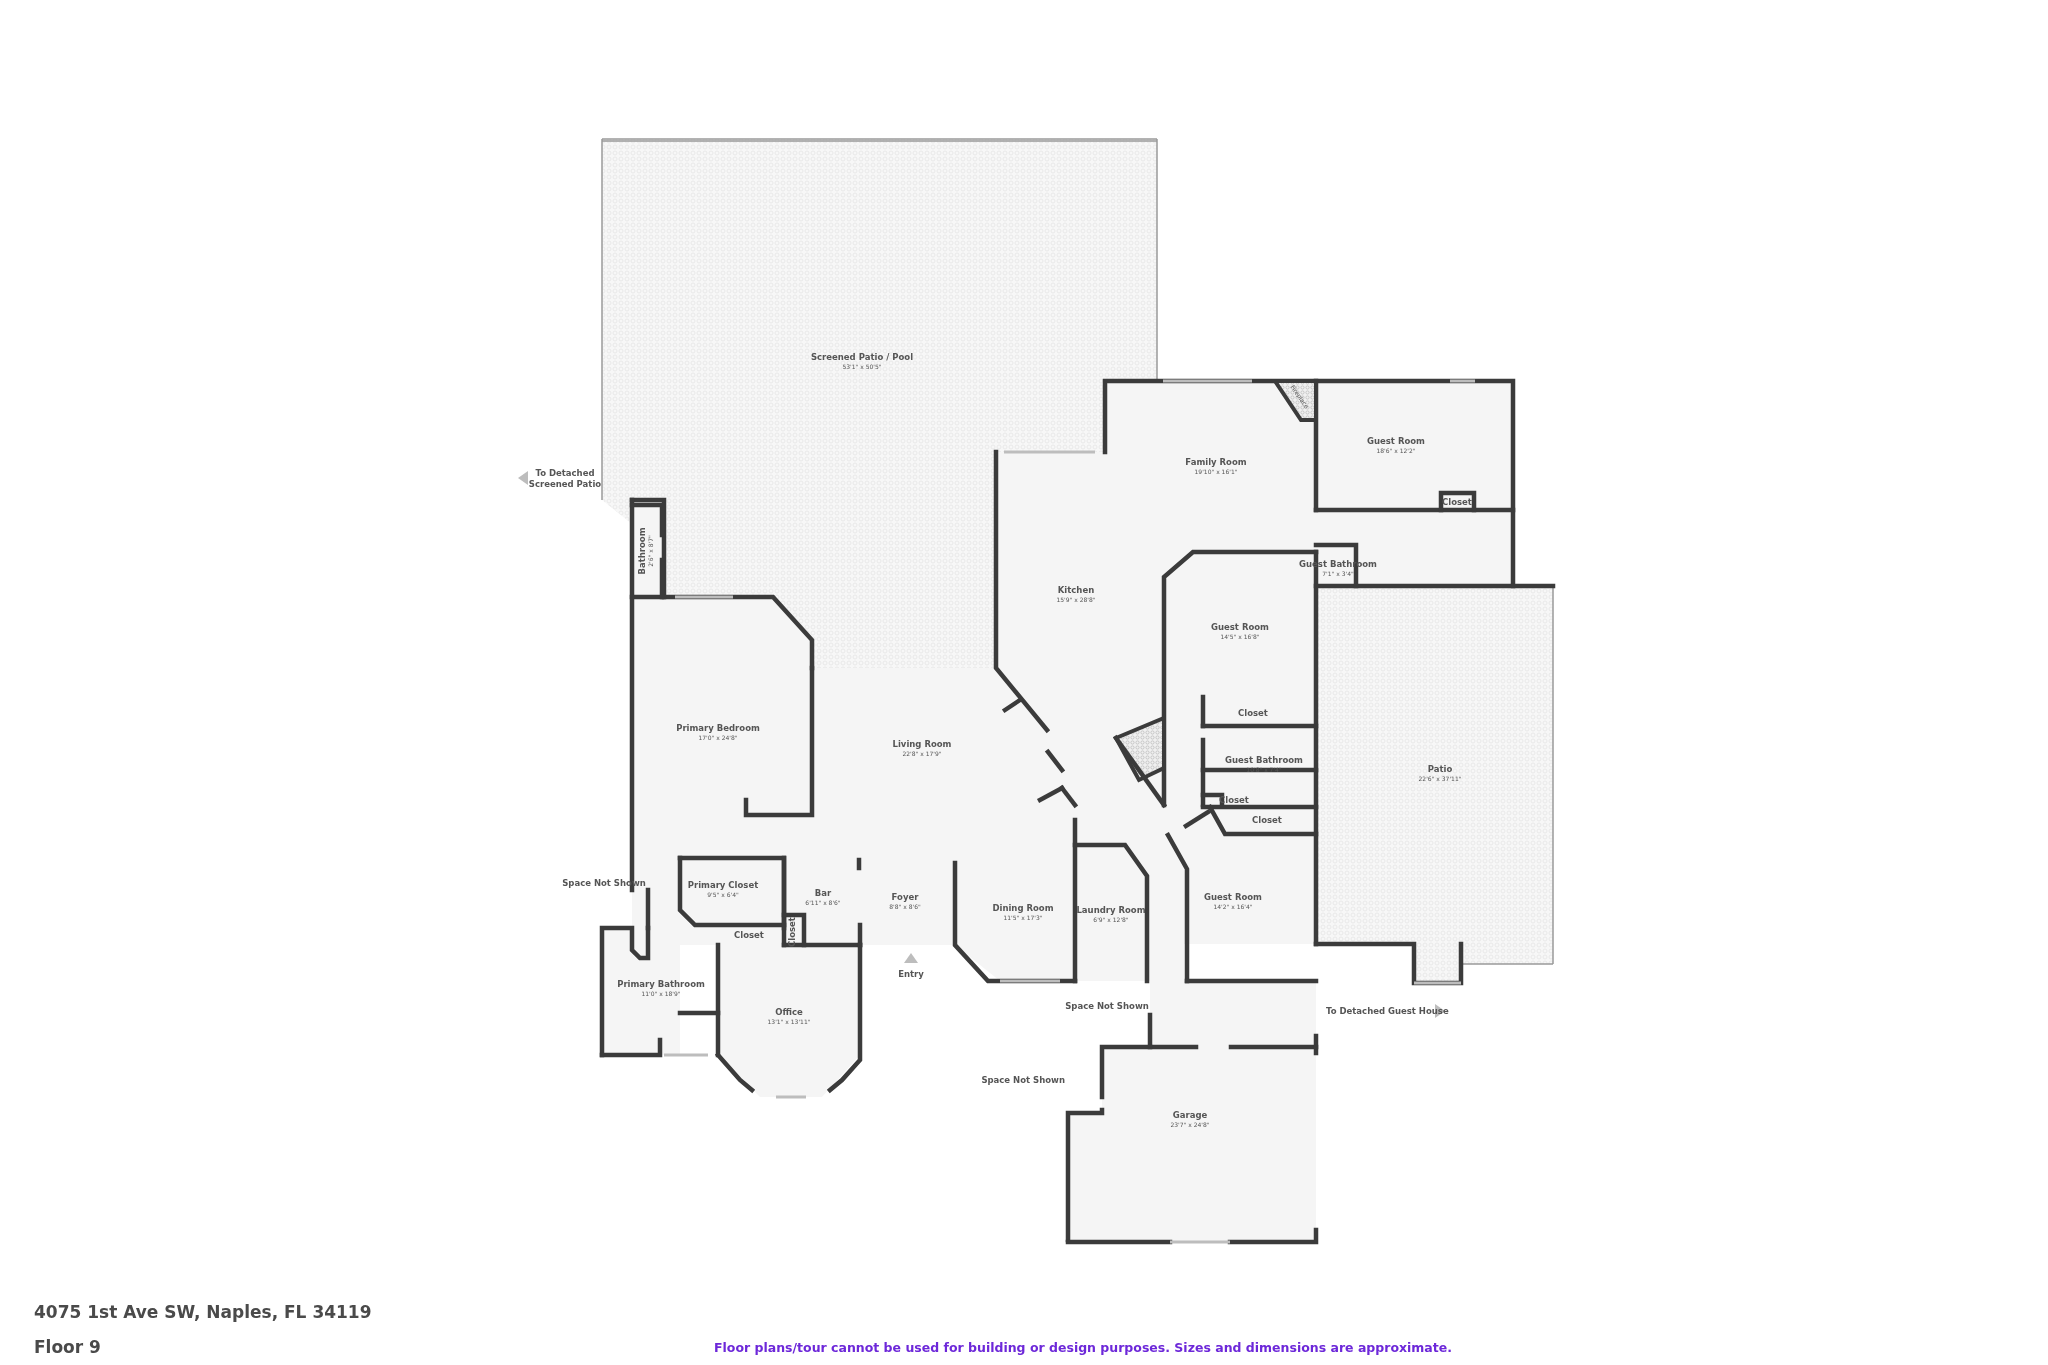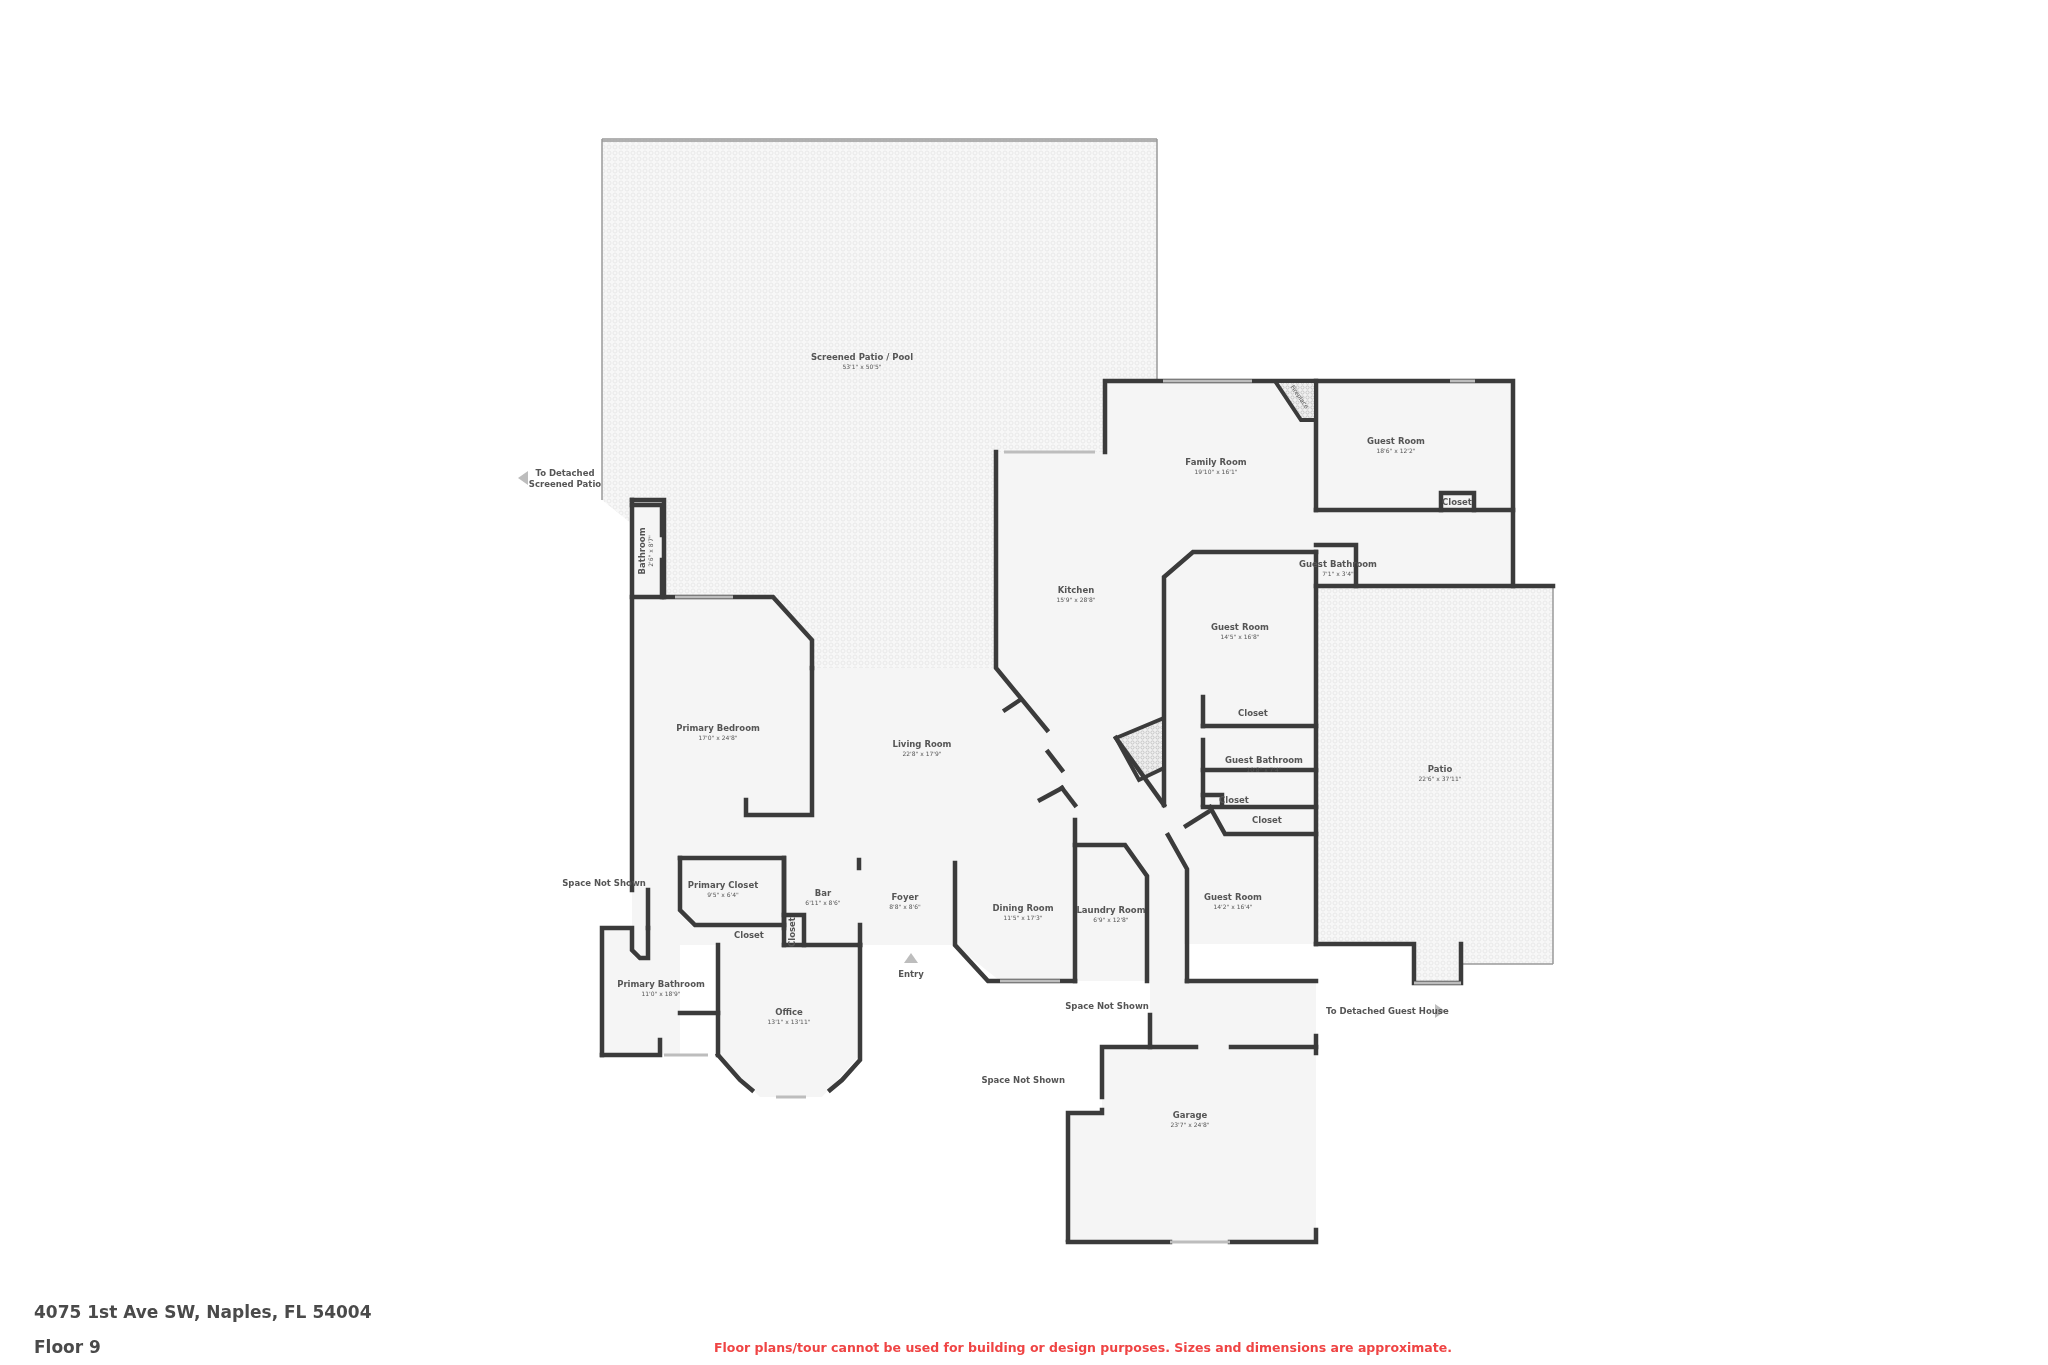--- a/index.html
+++ b/index.html
@@ -8,21 +8,21 @@
   .room-name { font-family: "DejaVu Sans", sans-serif; font-size: 8.5px; font-weight: bold; fill: #555; text-anchor: middle; }
   .room-dim { font-family: "DejaVu Sans", sans-serif; font-size: 6px; fill: #555; text-anchor: middle; }
   .note { font-family: "DejaVu Sans", sans-serif; font-size: 8.5px; font-weight: bold; fill: #555; }
   .wall { stroke: #3b3b3b; stroke-width: 4.5; fill: none; stroke-linecap: square; }
   .thin { stroke: #9a9a9a; stroke-width: 1.5; fill: none; }
   .win { stroke: #bdbdbd; stroke-width: 3; fill: none; }
   .floor { fill: #f5f5f5; }
   .outdoor { fill: url(#dots); }
   .footer-address { position: absolute; left: 34px; top: 1302px; font-size: 17px; font-weight: bold; color: #4a4a4a; }
   .footer-floor { position: absolute; left: 34px; top: 1337px; font-size: 17px; font-weight: bold; color: #4a4a4a; }
-  .footer-disclaimer { position: absolute; left: 714px; top: 1340px; font-size: 12.5px; font-weight: bold; color: #ef4444; }
+  .footer-disclaimer { position: absolute; left: 714px; top: 1340px; font-size: 12.5px; font-weight: bold; color: #6d28d9; }
 </style>
 </head>
 <body>
 
 <svg id="plan" viewBox="0 0 2048 1365" xmlns="http://www.w3.org/2000/svg">
   <defs>
     <pattern id="dots" width="6" height="6" patternUnits="userSpaceOnUse">
       <rect width="6" height="6" fill="#f7f7f7"></rect>
       <circle cx="3" cy="3" r="2" fill="none" stroke="#e4e4e4" stroke-width="0.8"></circle>
     </pattern>
@@ -257,15 +257,15 @@
     <text class="note" x="565" y="476" text-anchor="middle">To Detached</text>
     <text class="note" x="565" y="487" text-anchor="middle">Screened Patio</text>
   </g>
   <text class="note" x="604" y="886" text-anchor="middle">Space Not Shown</text>
   <text class="note" x="911" y="977" text-anchor="middle">Entry</text>
   <text class="note" x="1107" y="1009" text-anchor="middle">Space Not Shown</text>
   <text class="note" x="1065" y="1083" text-anchor="end">Space Not Shown</text>
   <text class="note" x="1326" y="1014">To Detached Guest House</text>
 </svg>
 
-<div class="footer-address">4075 1st Ave SW, Naples, FL 54004</div>
+<div class="footer-address">4075 1st Ave SW, Naples, FL 34119</div>
 <div class="footer-floor">Floor 9</div>
 <div class="footer-disclaimer">Floor plans/tour cannot be used for building or design purposes. Sizes and dimensions are approximate.</div>
 
 </body></html>

